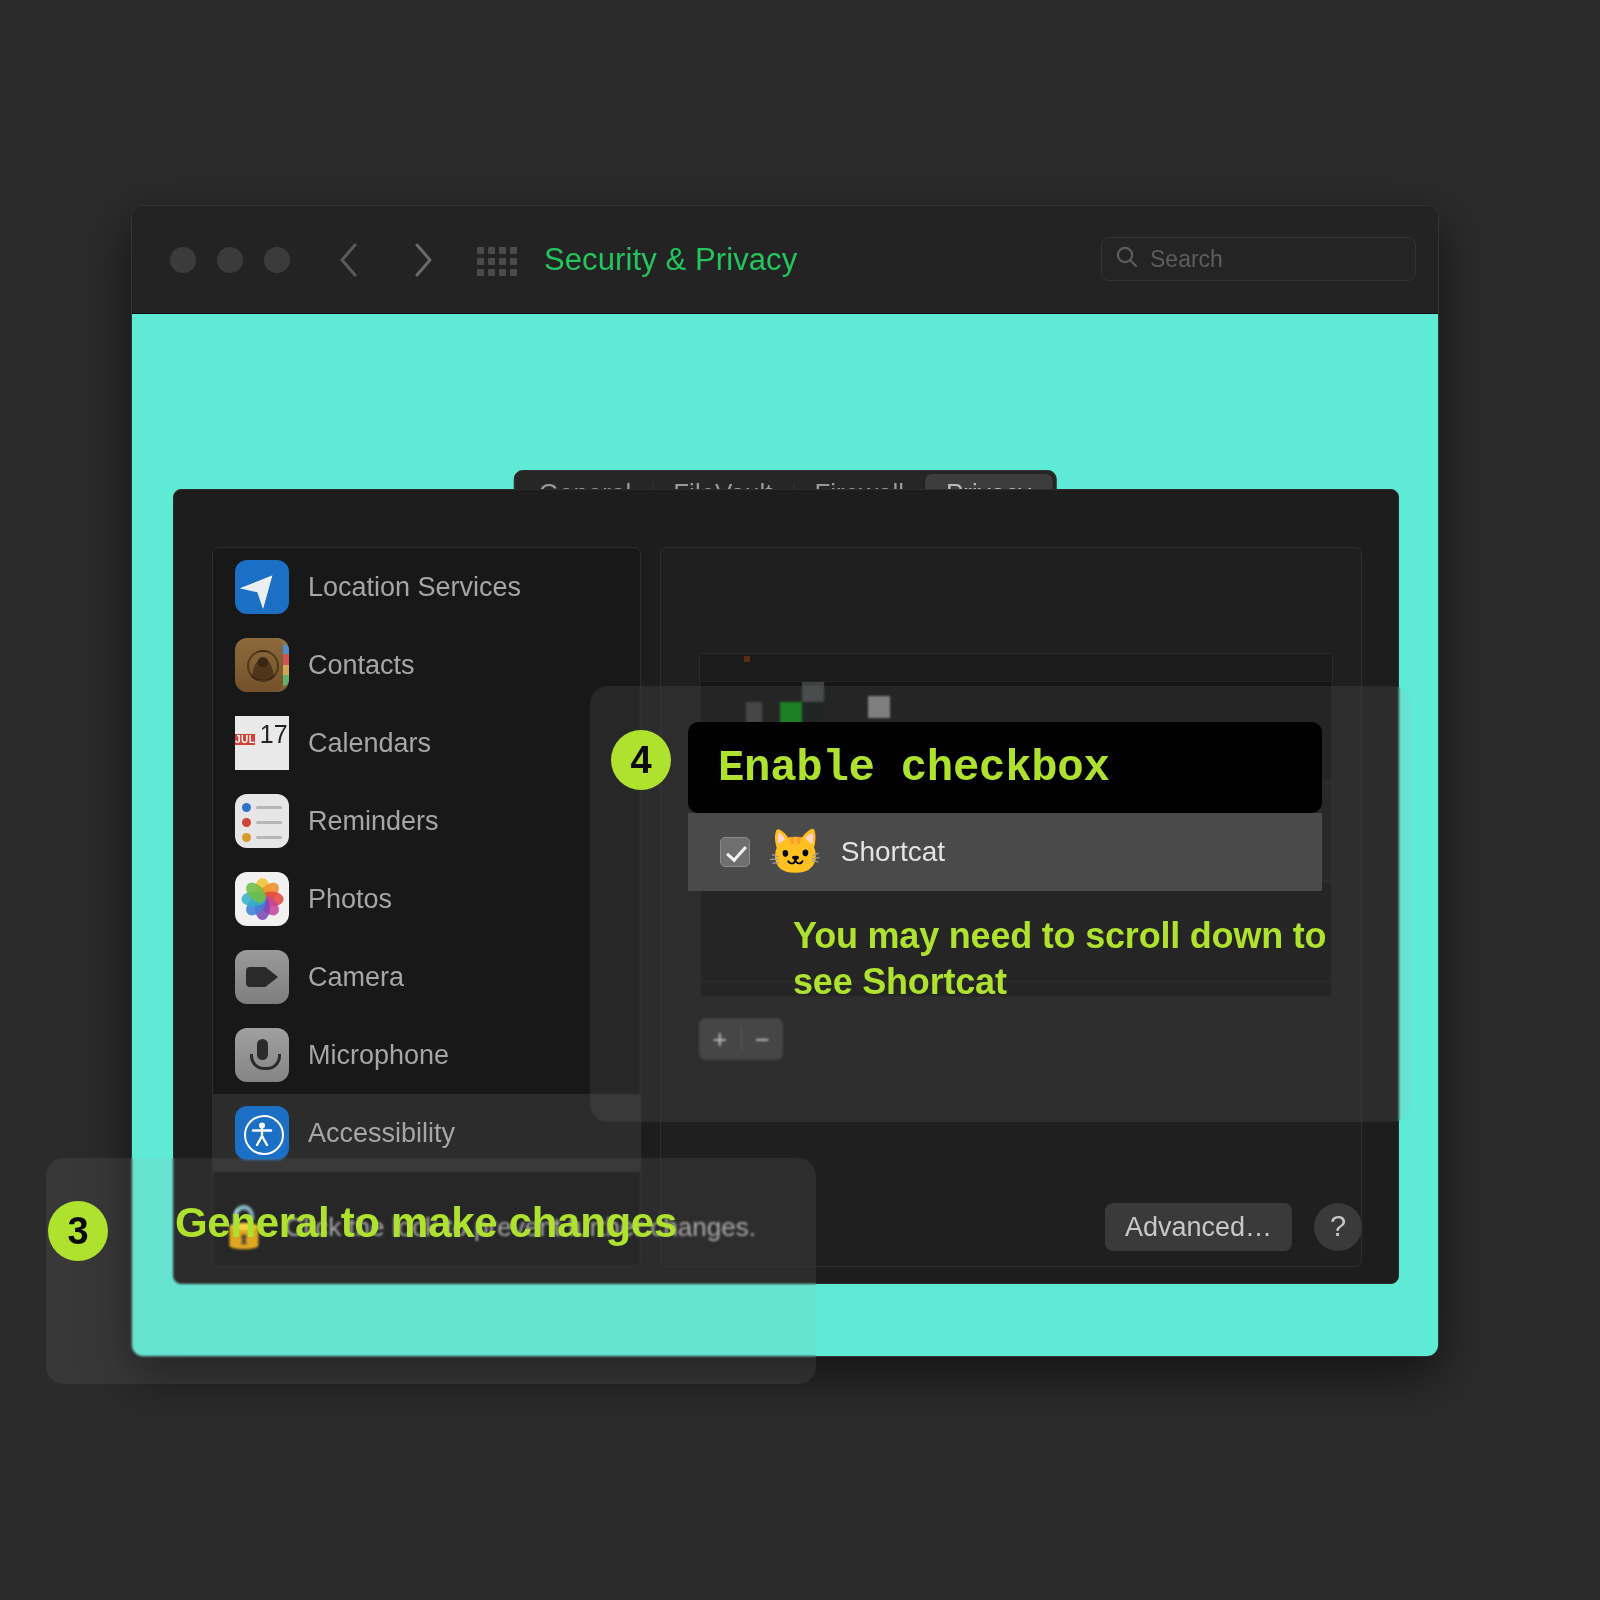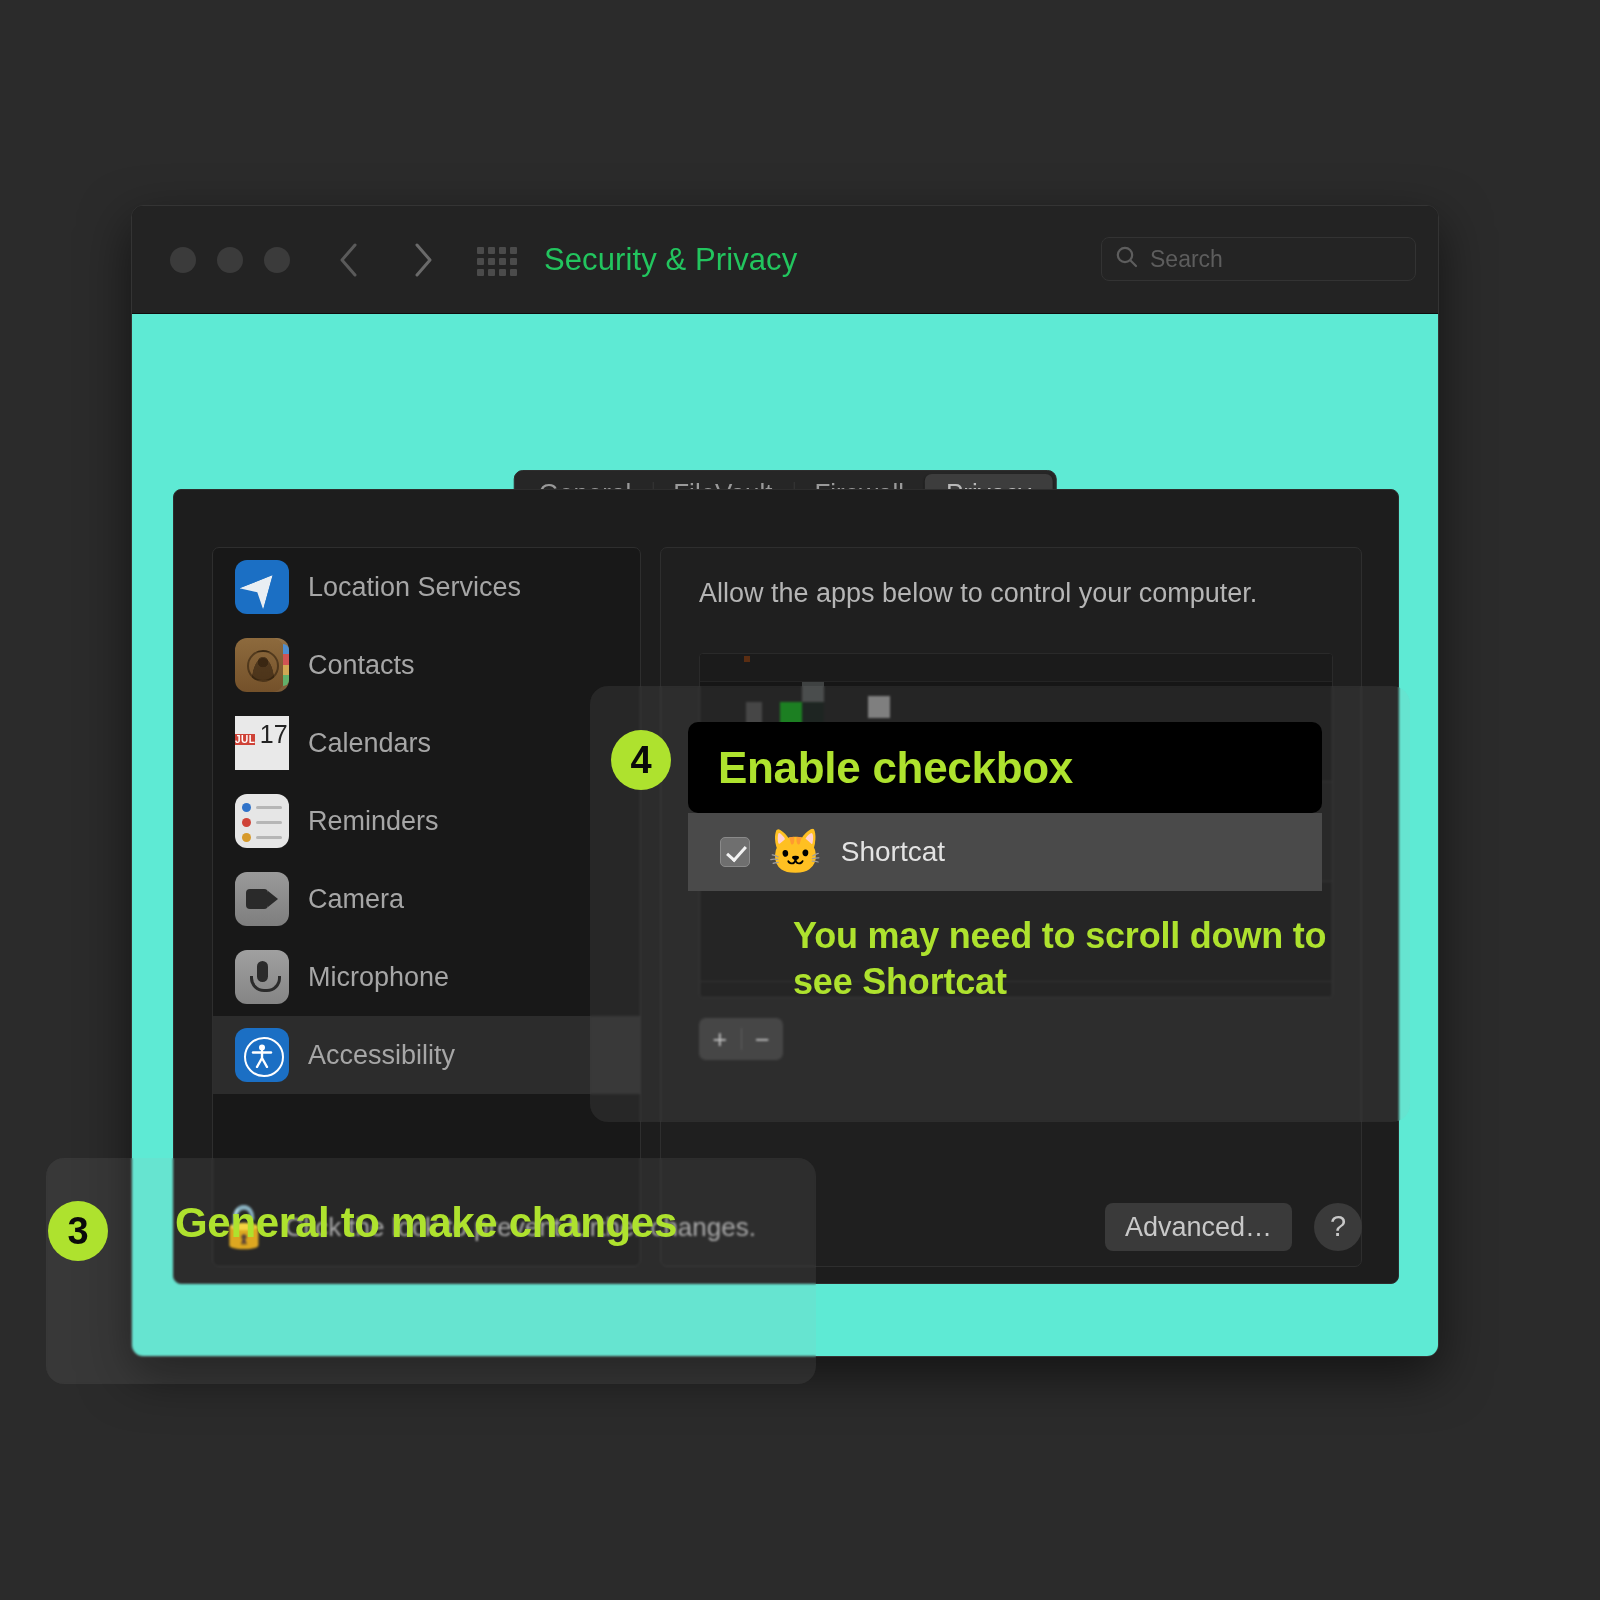--- a/index.html
+++ b/index.html
@@ -241,21 +241,21 @@
   #badge3 { left: 48px;  top: 1201px; }
 
   .blackbox {
     position: absolute; left: 688px; top: 722px;
     width: 634px; height: 91px;
     background: #000; border-radius: 10px;
     display: flex; align-items: center;
   }
   .blackbox .t {
     color: #aee22e; font-size: 44px; font-weight: bold;
-    padding-left: 30px; letter-spacing: -.3px;
+    padding-left: 30px; letter-spacing: -.3px; font-family: Liberation Mono, monospace;
   }
 
   .shortcat-row {
     position: absolute; left: 688px; top: 813px;
     width: 634px; height: 78px;
     background: #4a4a4a;
     display: flex; align-items: center; gap: 18px;
     padding-left: 32px;
   }
   .cbx {
@@ -379,20 +379,33 @@
                   <i class="ln"></i>
                 </span>
               <span class="r">
                   <i class="dot" style="background:#d79a2b"></i>
                   <i class="ln"></i>
                 </span>
             </span>
             <span class="slabel">Reminders</span>
           </div>
 
+          <div class="srow">
+            <span class="app-ico ico-photos">
+              <i class="pet" style="background:#f0c330;transform:rotate(0deg) translateY(-9px)"></i>
+              <i class="pet" style="background:#ef8f2c;transform:rotate(45deg) translateY(-9px)"></i>
+              <i class="pet" style="background:#e2483c;transform:rotate(90deg) translateY(-9px)"></i>
+              <i class="pet" style="background:#c6469a;transform:rotate(135deg) translateY(-9px)"></i>
+              <i class="pet" style="background:#7a49b5;transform:rotate(180deg) translateY(-9px)"></i>
+              <i class="pet" style="background:#3c84d6;transform:rotate(225deg) translateY(-9px)"></i>
+              <i class="pet" style="background:#37b1c6;transform:rotate(270deg) translateY(-9px)"></i>
+              <i class="pet" style="background:#6fbe46;transform:rotate(315deg) translateY(-9px)"></i>
+            </span>
+            <span class="slabel">Photos</span>
+          </div>
 
           <div class="srow">
             <span class="app-ico ico-cam"></span>
             <span class="slabel">Camera</span>
           </div>
 
           <div class="srow">
             <span class="app-ico ico-mic"></span>
             <span class="slabel">Microphone</span>
           </div>
@@ -404,21 +417,20 @@
                   <circle cx="11" cy="3.4" r="3" fill="#fff"></circle>
                   <path d="M2 8.5 L20 8.5" stroke="#fff" stroke-width="2.4" stroke-linecap="round"></path>
                   <path d="M11 7 L11 14 L6 23 M11 14 L16 23" stroke="#fff" stroke-width="2.4" fill="none" stroke-linecap="round"></path>
                 </svg>
             </span>
             <span class="slabel">Accessibility</span>
           </div>
         </div>
 
         <div class="detail">
-          <div class="detail-head">Allow the apps below to control your computer.</div>
 
           <div class="applist">
             <div class="hdr">
                 <i class="spk"></i>
               </div>
 
             <div class="arow">
               <i class="mz" style="left:46px;top:20px;width:16px;height:22px;background:#3a3a3a"></i>
               <i class="mz" style="left:46px;top:42px;width:16px;height:22px;background:#454545"></i>
               <i class="mz" style="left:80px;top:20px;width:22px;height:22px;background:#0c7a12"></i>

